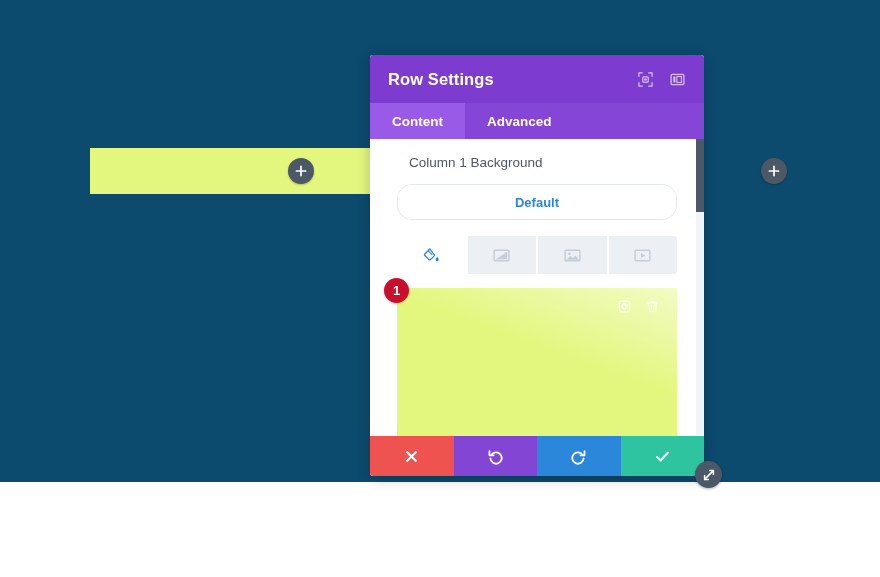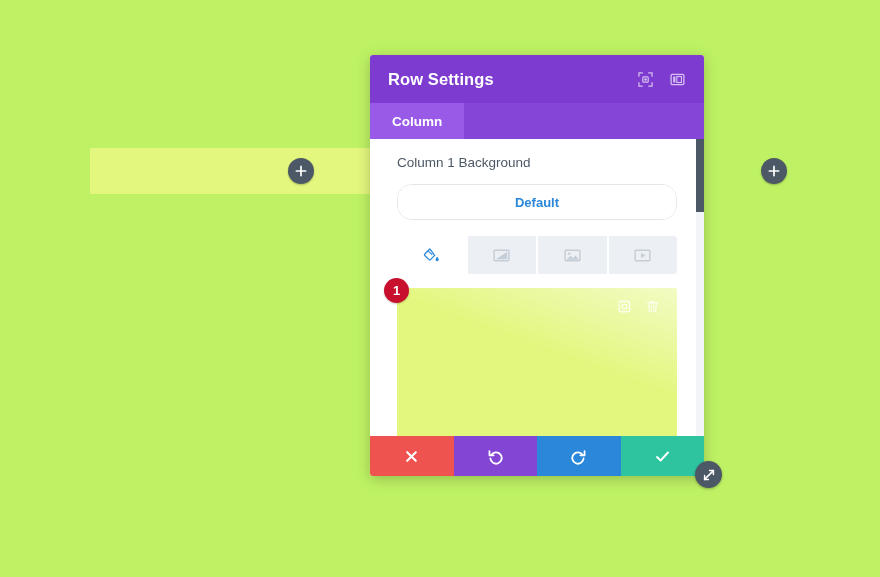--- a/index.html
+++ b/index.html
@@ -2,21 +2,21 @@
 <html><head>
 <meta charset="utf-8">
 <style>
   * { box-sizing: border-box; margin: 0; padding: 0; }
   html, body {
     width: 880px; height: 577px;
     background: #ffffff;
     font-family: "Liberation Sans", sans-serif;
     overflow: hidden;
   }
-  #page { position: relative; width: 880px; height: 577px; background:#bef264; }
+  #page { position: relative; width: 880px; height: 482px; background:#0c4a6e; }
 
   
   .canvas-row {
     position: absolute;
     left: 90px; top: 148px;
     width: 480px; height: 46px;
     background: #e3f77e;
   }
   .add-btn {
     position: absolute;
@@ -89,20 +89,21 @@
     position: relative;
     background: #ffffff;
     padding: 0 0 6px 0;
     height: 297px;
     overflow: hidden;
   }
   .section-label {
     font-size: 13.5px;
     color: #4c5866;
     padding: 16px 0 0 27px;
+    margin-left: 12px;
   }
 
   
   .state-toggle {
     margin: 14px 27px 0 27px;
     display: flex;
     height: 36px;
     border: 1px solid #e2e7ec;
     border-radius: 15px;
     overflow: hidden;
@@ -264,21 +265,22 @@
       <div class="header-icon">
         <svg width="15" height="15" viewBox="0 0 16 16" aria-hidden="true">
           <rect x="1.2" y="2.6" width="13.6" height="10.8" rx="1.2" fill="none" stroke="currentColor" stroke-width="1.4"></rect>
           <rect x="3.4" y="4.8" width="2.4" height="6.4" fill="currentColor"></rect>
           <rect x="7.3" y="4.8" width="4.9" height="6.4" fill="none" stroke="currentColor" stroke-width="1.2"></rect>
         </svg>
       </div>
     </div>
 
     <div class="tabs">
-      <div class="tab active">Column</div>
+      <div class="tab active">Content</div>
+      <div class="tab">Advanced</div>
       <div class="tab filler"></div>
     </div>
 
     <div class="modal-body">
 
       <div class="section-label">Column 1 Background</div>
 
       <div class="state-toggle">
         <div class="state-opt active">Default</div>
       </div>

